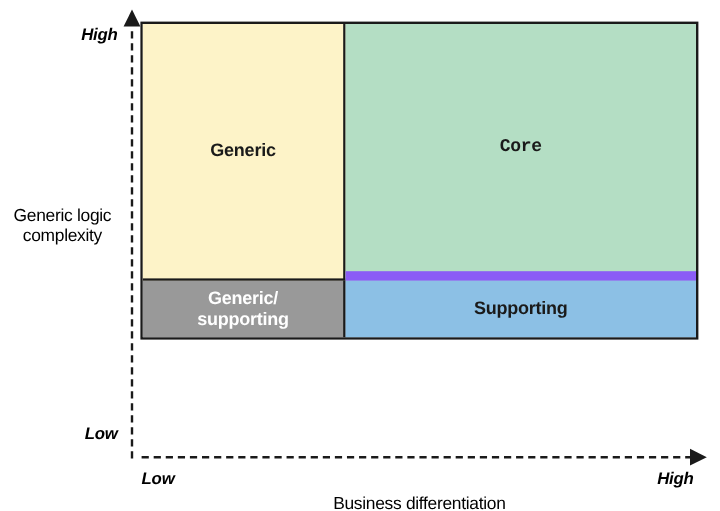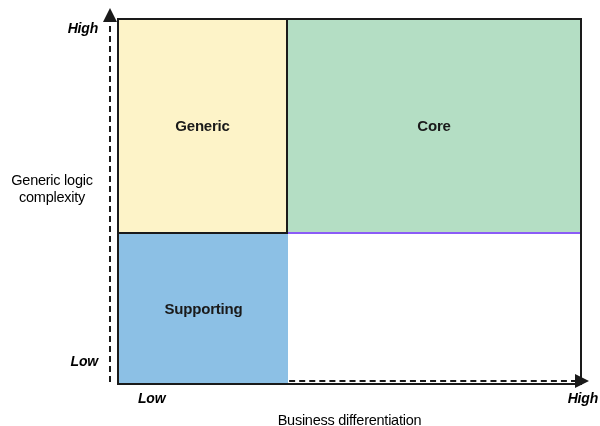--- a/index.html
+++ b/index.html
@@ -19,21 +19,21 @@
     background: #ffffff;
     overflow: hidden;
   }
 
   
   #matrix {
     position: absolute;
     left: 117px;
     top: 18px;
     width: 465px;
-    height: 367px;
+    height: 265px;
     box-sizing: border-box;
     border: 2px solid #1a1a1a;
     display: grid;
     grid-template-columns: 169px 1fr;
     grid-template-rows: 214px 1fr;
   }
 
   .cell {
     position: relative;
     box-sizing: border-box;
@@ -45,21 +45,22 @@
     font-size: 15px;
     line-height: 1.15;
     letter-spacing: -0.2px;
   }
 
   .cell-generic {
     border-right: 2px solid #1a1a1a;
     border-bottom: 2px solid #1a1a1a;
   }
   .cell-core {
-    border-bottom: 2px solid #8b5cf6;
+    border-bottom: 8px solid #8b5cf6;
+    font-family: Liberation Mono, monospace;
   }
   .cell-genericsupporting {
     border-right: 2px solid #1a1a1a;
   }
   .cell-supporting {}
 
   .cell-label {
     white-space: pre-line;
     padding: 0 6px;
   }
@@ -104,21 +105,20 @@
   }
 
   
   .tick {
     position: absolute;
     font-style: italic;
     font-weight: bold;
     font-size: 14px;
     letter-spacing: -0.2px;
     white-space: nowrap;
-    margin-left: 20px;
   }
   #y-tick-high {
     right: 502px;
     top: 20px;
     text-align: right;
   }
   #y-tick-low {
     right: 502px;
     top: 353px;
     text-align: right;
@@ -175,18 +175,22 @@
   <div class="tick" id="x-tick-high">High</div>
   <div id="x-axis-title">Business differentiation</div>
 
   <div id="matrix">
     <div class="cell cell-generic" style="background: rgb(253, 243, 200); color: rgb(26, 26, 26);">
       <span class="cell-label">Generic</span>
     </div>
     <div class="cell cell-core" style="background: rgb(180, 222, 196); color: rgb(26, 26, 26);">
       <span class="cell-label">Core</span>
     </div>
+    <div class="cell cell-genericsupporting" style="background: rgb(153, 153, 153); color: rgb(255, 255, 255);">
+      <span class="cell-label">Generic/
+supporting</span>
+    </div>
     <div class="cell cell-supporting" style="background: rgb(140, 192, 229); color: rgb(26, 26, 26);">
       <span class="cell-label">Supporting</span>
     </div>
   </div>
 
 </div>
 
 </body></html>

